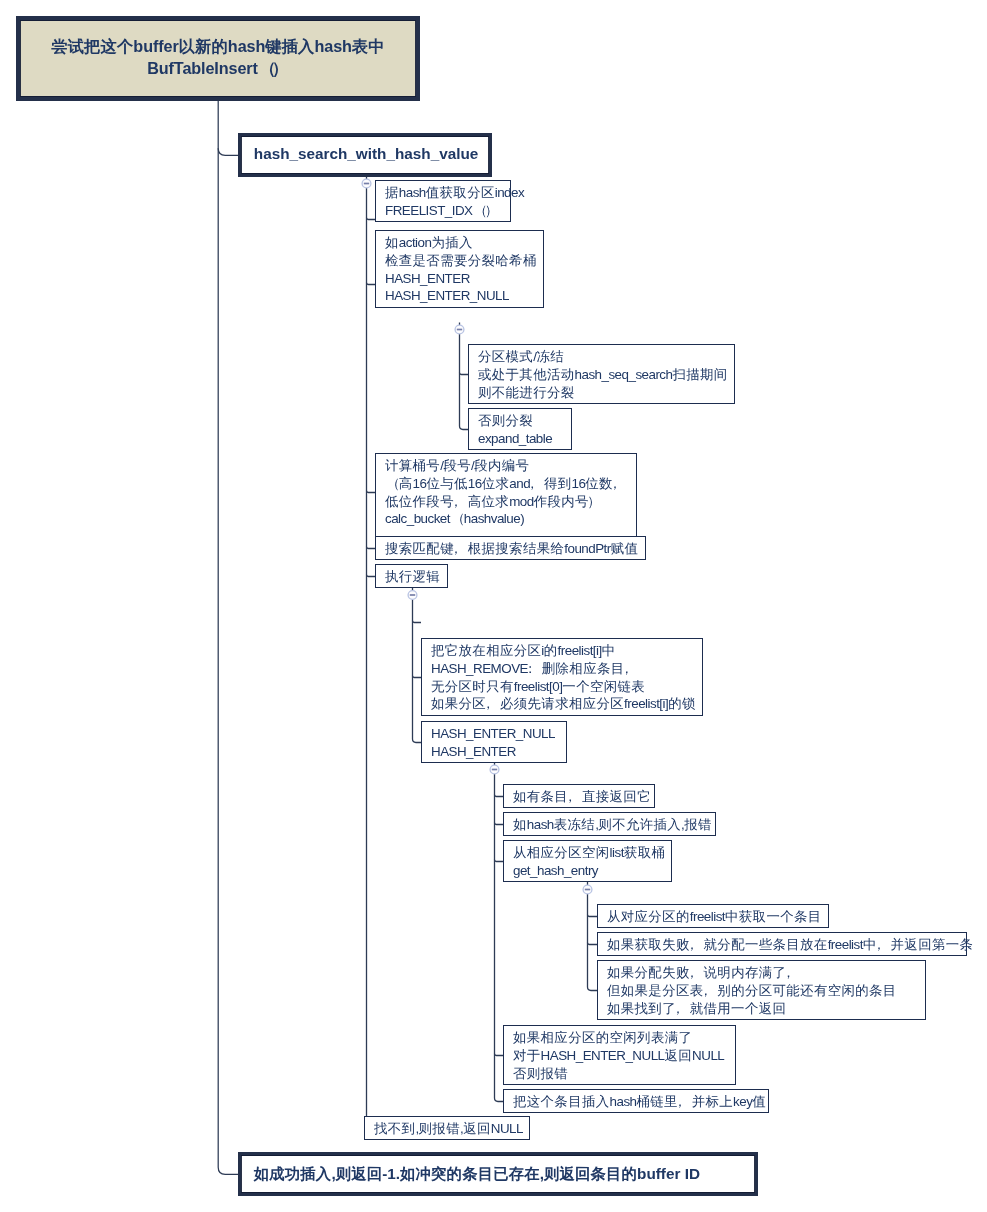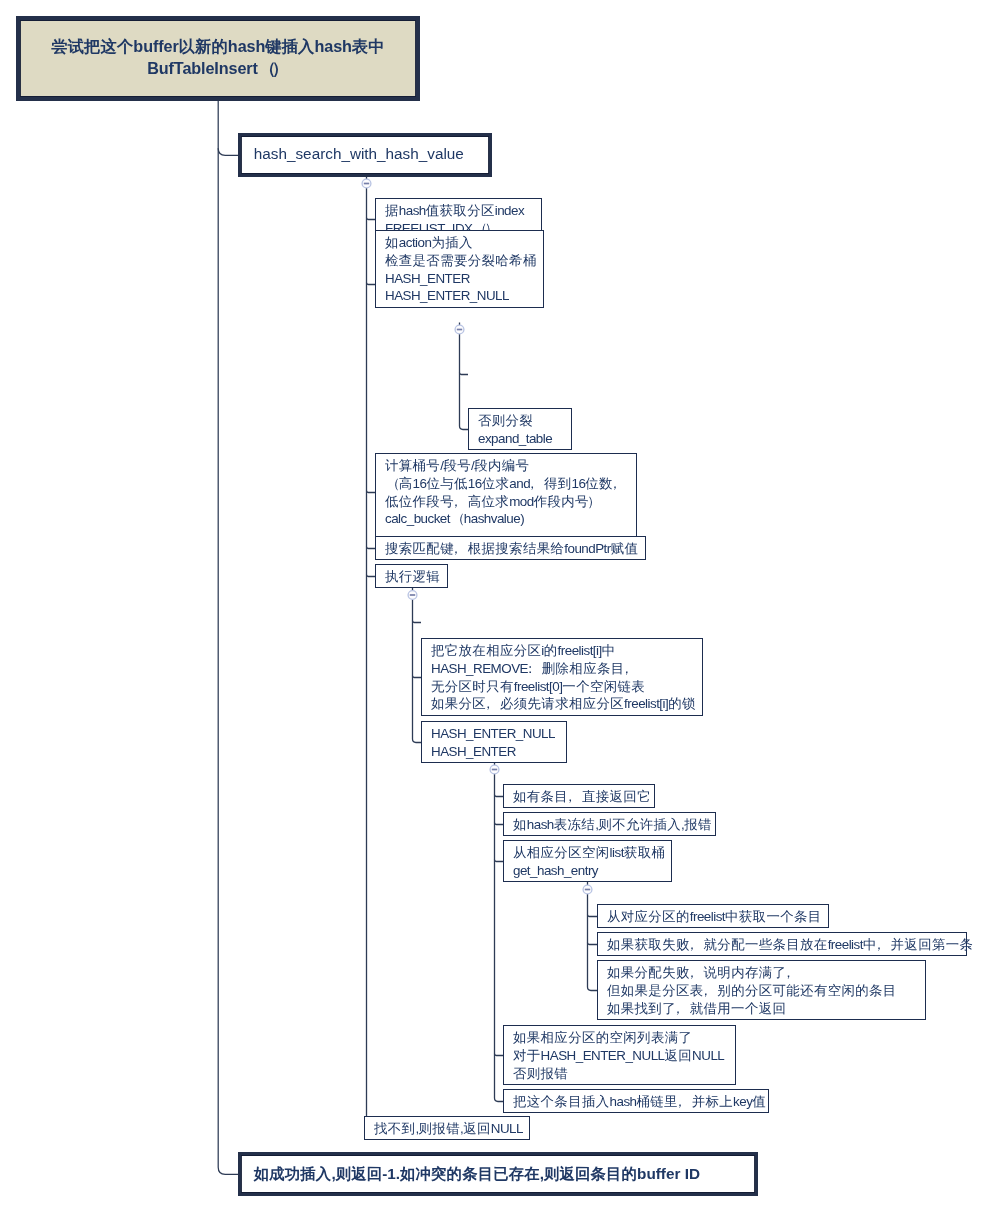--- a/index.html
+++ b/index.html
@@ -18,21 +18,21 @@
     border:1.25px solid #1d2d4f; padding:3.2px 0 1.5px 9px;
   }
   .ln { white-space:pre; display:block; }
   .node.root {
     border:4.6px solid #24304a; background:#dedac3; font-weight:bold;
     text-align:center; padding:0 0 2px 0; line-height:22.5px; font-size:16.2px;
     display:flex; flex-direction:column; justify-content:center;
     box-shadow: inset 0 0 0 0.9px #141d35;
   }
   .node.strong {
-    border:3.6px solid #24304a; font-weight:normal; padding:0 0 0 12.8px;
+    border:3.6px solid #24304a; font-weight:bold; padding:0 0 0 12.8px;
     font-size:15.3px; line-height:36.2px;
     box-shadow: inset 0 0 0 0.9px #141d35;
   }
   .node.bottom {
     border:3.9px solid #24304a; font-weight:bold; padding:1.5px 0 0 12.8px;
     font-size:15.3px; line-height:35.8px;
     box-shadow: inset 0 0 0 0.9px #141d35;
   }
 
   
@@ -99,29 +99,34 @@
       </g>
     </svg>
 
   <div class="node root" style="left:16px;top:16px;width:404px;height:84.6px">
     <div class="ln"><span class="han">尝试把这个</span><span class="lat">buffer</span><span class="han">以新的</span><span class="lat">hash</span><span class="han">键插入</span><span class="lat">hash</span><span class="han">表中</span></div>
       <div class="ln"><span class="lat">BufTableInsert</span><span class="pol">（</span><span class="por">）</span></div>
     </div>
   <div class="node strong" style="left:238px;top:133px;width:254px;height:43.5px">
     <div class="ln"><span class="lat">hash_search_with_hash_value</span></div>
     </div>
-  <div class="node" style="left:375px;top:198px;width:167px;height:42px">
+  <div class="node" style="left:375px;top:180px;width:136px;height:42px">
     <div class="ln"><span class="han">据</span><span class="lat">hash</span><span class="han">值获取分区</span><span class="lat">index</span></div>
       <div class="ln"><span class="lat">FREELIST_IDX</span><span class="pol">（</span><span class="por">）</span></div>
     </div>
   <div class="node" style="left:375px;top:230px;width:169px;height:78px">
     <div class="ln"><span class="han">如</span><span class="lat">action</span><span class="han">为插入</span></div>
       <div class="ln"><span class="han">检查是否需要分裂哈希桶</span></div>
       <div class="ln"><span class="lat">HASH_ENTER</span></div>
       <div class="ln"><span class="lat">HASH_ENTER_NULL</span></div>
+    </div>
+  <div class="node" style="left:468px;top:344px;width:267px;height:60px">
+    <div class="ln"><span class="han">分区模式</span><span class="lat">/</span><span class="han">冻结</span></div>
+      <div class="ln"><span class="han">或处于其他活动</span><span class="lat">hash_seq_search</span><span class="han">扫描期间</span></div>
+      <div class="ln"><span class="han">则不能进行分裂</span></div>
     </div>
   <div class="node" style="left:468px;top:408px;width:104px;height:42px">
     <div class="ln"><span class="han">否则分裂</span></div>
       <div class="ln"><span class="lat">expand_table</span></div>
     </div>
   <div class="node" style="left:375px;top:453px;width:262px;height:98px">
     <div class="ln"><span class="han">计算桶号</span><span class="lat">/</span><span class="han">段号</span><span class="lat">/</span><span class="han">段内编号</span></div>
       <div class="ln"><span class="pol">（</span><span class="han">高</span><span class="lat">16</span><span class="han">位与低</span><span class="lat">16</span><span class="han">位求</span><span class="lat">and</span><span class="pun">，</span><span class="han">得到</span><span class="lat">16</span><span class="han">位数</span><span class="pun">，</span></div>
       <div class="ln"><span class="han">低位作段号</span><span class="pun">，</span><span class="han">高位求</span><span class="lat">mod</span><span class="han">作段内号</span><span class="por">）</span></div>
       <div class="ln"><span class="lat">calc_bucket</span><span class="pol">（</span><span class="lat">hashvalue)</span></div>

